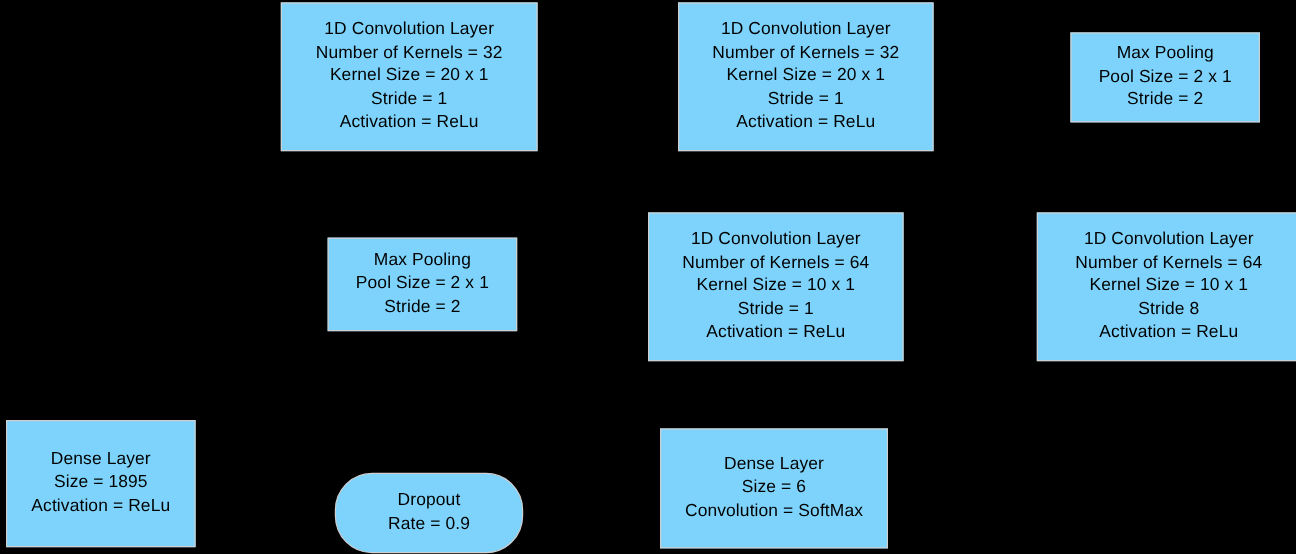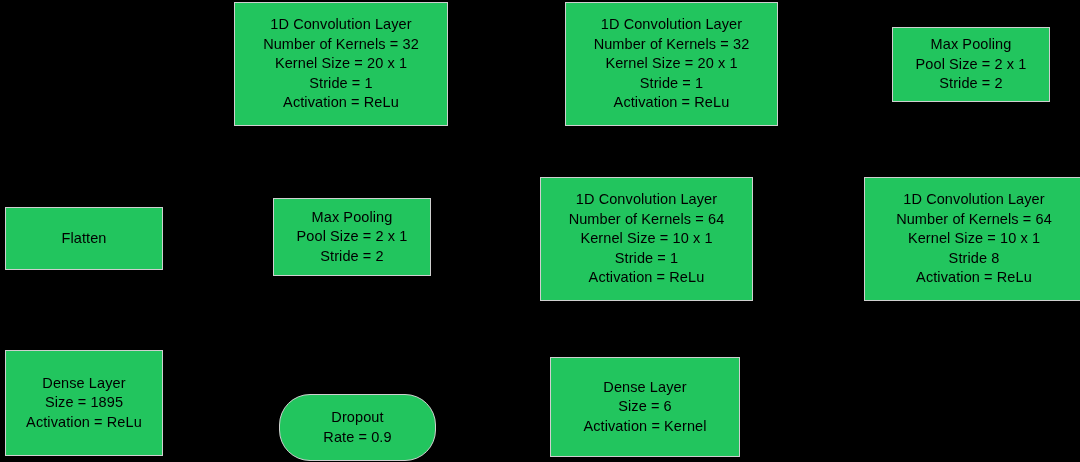--- a/index.html
+++ b/index.html
@@ -11,21 +11,21 @@
     position: relative;
     width: 1080px;
     height: 462px;
     background: #000000;
     overflow: hidden;
     font-family: "Liberation Sans", "DejaVu Sans", sans-serif;
   }
   .node {
     position: absolute;
     box-sizing: border-box;
-    background: #22c55e;
+    background: #7dd3fc;
     color: #000000;
     border: 1px solid #cfcfcf;
     display: flex;
     flex-direction: column;
     justify-content: center;
     text-align: center;
     font-size: 14.5px;
     line-height: 19.5px;
     letter-spacing: 0.1px;
     -webkit-font-smoothing: antialiased;
@@ -77,34 +77,31 @@
     <span class="line">Stride = 1</span>
     <span class="line">Activation = ReLu</span>
   </div>
 
   <div class="node" style="left:273px; top:198px; width:158px; height:78px;">
     <span class="line">Max Pooling</span>
     <span class="line">Pool Size = 2 x 1</span>
     <span class="line">Stride = 2</span>
   </div>
 
-  <div class="node" style="left:5px; top:207px; width:158px; height:63px;">
-    <span class="line">Flatten</span>
-  </div>
 
   <div class="node" style="left:5px; top:350px; width:158px; height:106px;">
     <span class="line">Dense Layer</span>
     <span class="line">Size = 1895</span>
     <span class="line">Activation = ReLu</span>
   </div>
 
   <div class="node" style="left:279px; top:394px; width:157px; height:67px;border-radius:31px;">
     <span class="line">Dropout</span>
     <span class="line">Rate = 0.9</span>
   </div>
 
   <div class="node" style="left:550px; top:357px; width:190px; height:100px;">
     <span class="line">Dense Layer</span>
     <span class="line">Size = 6</span>
-    <span class="line">Activation = Kernel</span>
+    <span class="line">Convolution = SoftMax</span>
   </div>
 
 </div>
 
 </body></html>

